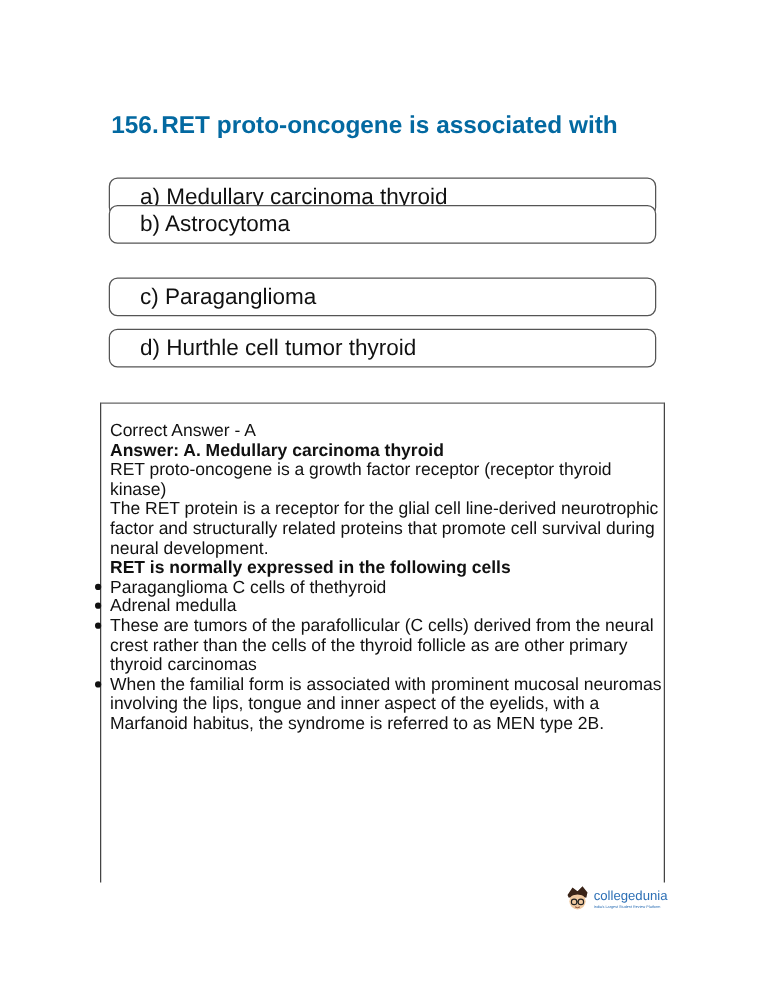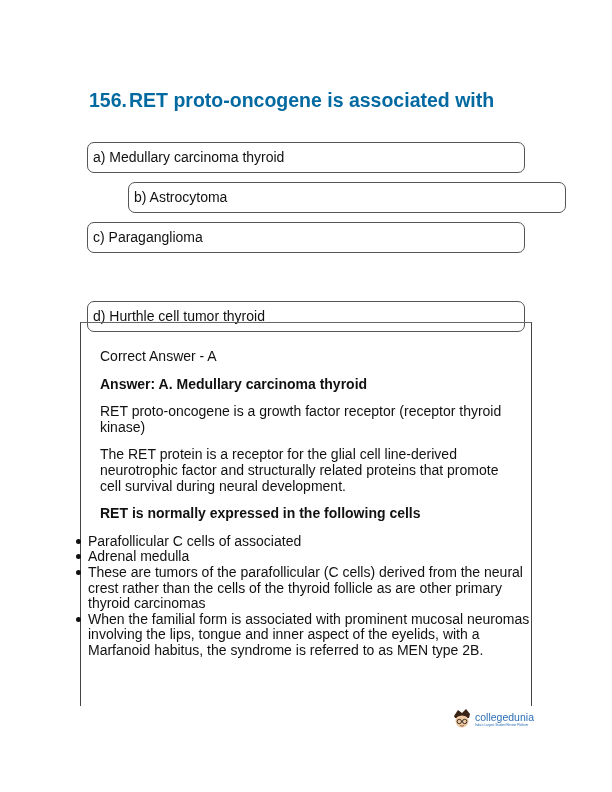--- a/index.html
+++ b/index.html
@@ -9,33 +9,33 @@
     }
     .q-title {
       position: absolute; left: 89px; top: 89px; width: 440px;
       font-size: 19.5px; font-weight: bold; line-height: 22px; color: #0369a1;
     }
     .q-title .num { display: inline-block; width: 40px; }
     .q-title .line2 { padding-left: 40px; display: block; }
     .option {
       position: absolute; left: 87px; width: 438px; height: 31px;
       border: 1px solid #555; border-radius: 7px; box-sizing: border-box;
-      font-size: 14px; line-height: 29px; padding-left: 5px; color: #111;
+      font-size: 18px; line-height: 29px; padding-left: 24px; color: #111;
       background: #fff;
     }
     .answer-box {
       position: absolute; left: 80px; top: 322px; width: 452px; height: 384px;
       border-top: 1px solid #666; border-left: 1px solid #444; border-right: 1.5px solid #444;
       box-sizing: border-box;
     }
     .answer-content {
       position: absolute; left: 88px; top: 337px; width: 444px;
       font-size: 14px; line-height: 15.6px; color: #111;
     }
-    .answer-content p { margin: 12px; }
+    .answer-content p { margin: 0; }
     .bold { font-weight: bold; }
     ul.bullets { list-style: none; margin: 0; padding: 0; }
     ul.bullets li { position: relative; }
     ul.bullets li .dot {
       position: absolute; left: -12px; top: 5px; width: 5px; height: 5px;
       border-radius: 50%; background: #111;
     }
     .logo {
       position: absolute; left: 452px; top: 705px; width: 102px; height: 28px;
       display: flex; align-items: center;
@@ -49,40 +49,40 @@
 </head>
 <body>
 
 <div class="q-title">
   <span class="num">156.</span><span>RET proto-oncogene is associated with</span>
 </div>
 
 <div class="option" style="top:142px;">
   <span>a) Medullary carcinoma thyroid</span>
 </div>
-<div class="option" style="top:182px;margin-left:41px;">
+<div class="option" style="top:164px;">
   <span>b) Astrocytoma</span>
 </div>
 <div class="option" style="top:222px;">
   <span>c) Paraganglioma</span>
 </div>
-<div class="option" style="top:263px;margin-top:38px;">
+<div class="option" style="top:263px;">
   <span>d) Hurthle cell tumor thyroid</span>
 </div>
 
 <div class="answer-box"></div>
 
 <div class="answer-content">
   <p>Correct Answer - A</p>
   <p class="bold">Answer: A. Medullary carcinoma thyroid</p>
   <p>RET proto-oncogene is a growth factor receptor (receptor thyroid kinase)</p>
   <p>The RET protein is a receptor for the glial cell line-derived neurotrophic factor and structurally related proteins that promote cell survival during neural development.</p>
   <p class="bold">RET is normally expressed in the following cells</p>
   <ul class="bullets">
-    <li><span class="dot"></span><span>Parafollicular C cells of associated</span></li>
+    <li><span class="dot"></span><span>Paraganglioma C cells of thethyroid</span></li>
     <li><span class="dot"></span><span>Adrenal medulla</span></li>
     <li><span class="dot"></span><span>These are tumors of the parafollicular (C cells) derived from the neural crest rather than the cells of the thyroid follicle as are other primary thyroid carcinomas</span></li>
     <li><span class="dot"></span><span>When the familial form is associated with prominent mucosal neuromas involving the lips, tongue and inner aspect of the eyelids, with a Marfanoid habitus, the syndrome is referred to as MEN type 2B.</span></li>
   </ul>
 </div>
 
 <div class="logo">
   <div class="mascot">
     <svg width="20" height="22" viewBox="0 0 20 22">
       <path d="M2 8 L6 2 L10 5 L14 1 L18 6 L17 10 L3 10 Z" fill="#3a2418"></path>

